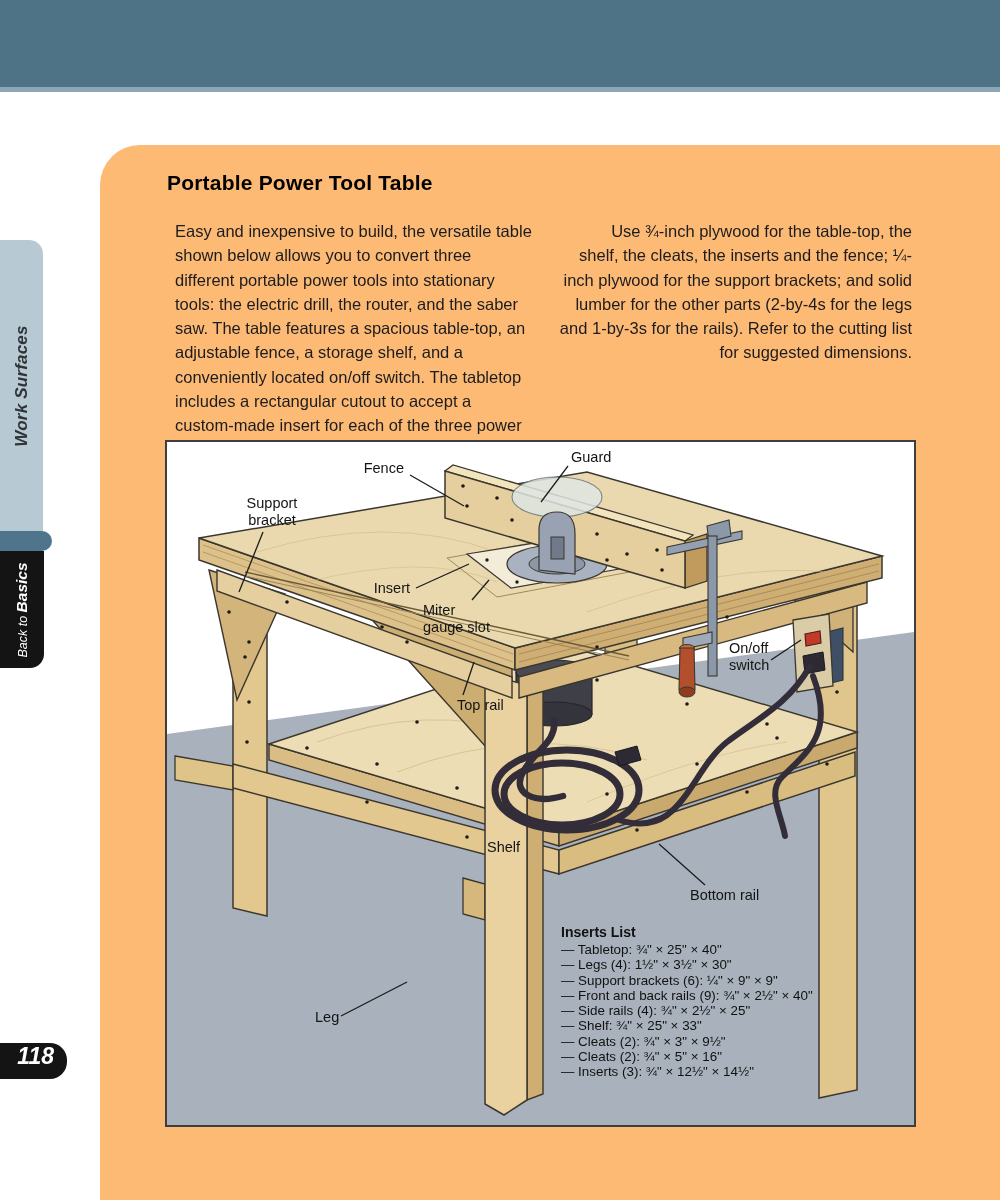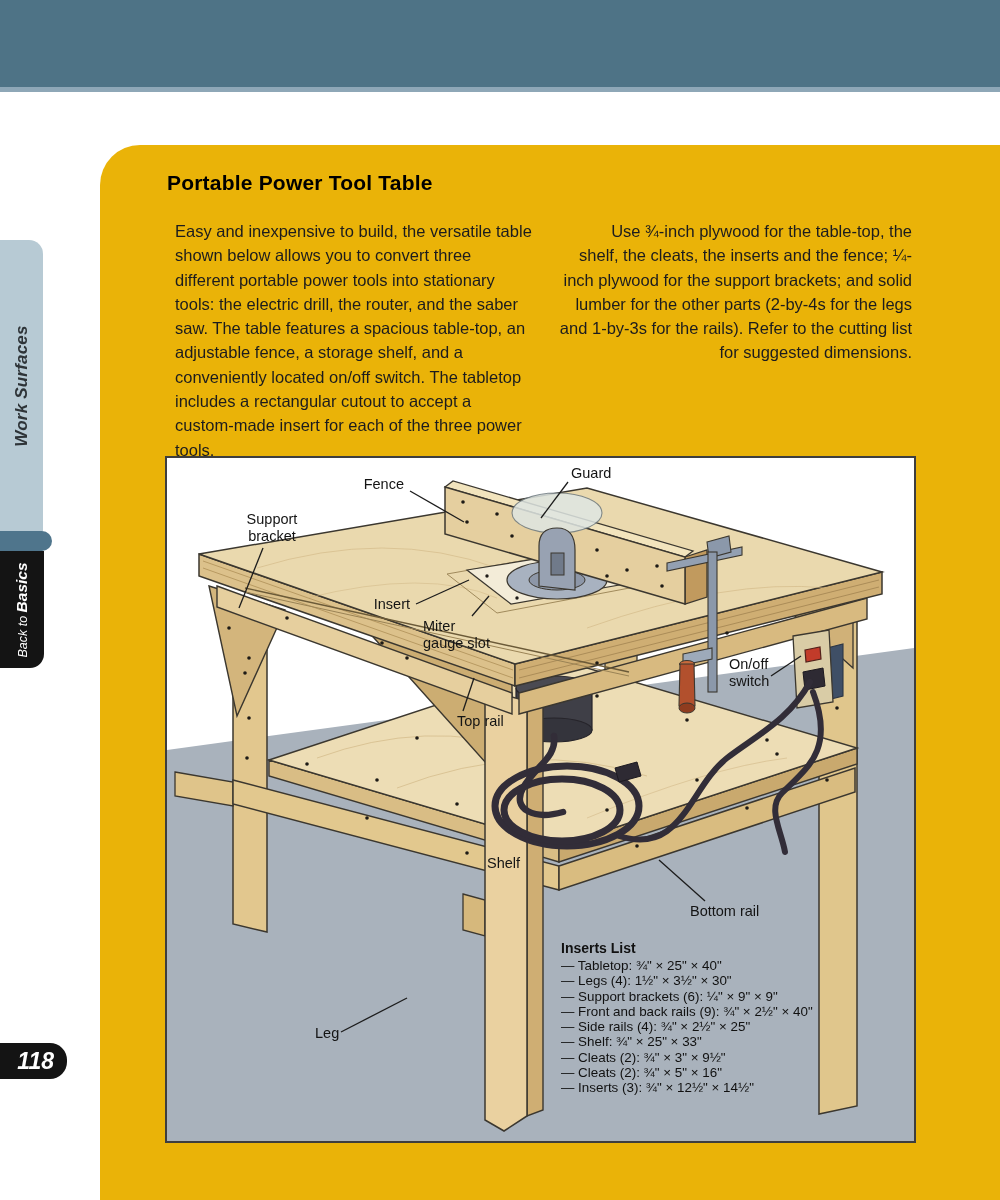--- a/index.html
+++ b/index.html
@@ -6,33 +6,33 @@
   body{
     width:1000px;height:1200px;position:relative;overflow:hidden;
     background:#ffffff;
     font-family:"Liberation Sans",sans-serif;
     -webkit-font-smoothing:antialiased;
   }
   .header-band{position:absolute;left:0;top:0;width:1000px;height:87px;background:#4e7386;}
   .header-line{position:absolute;left:0;top:87px;width:1000px;height:5px;background:#8ea7b7;}
   .content-panel{
     position:absolute;left:100px;top:145px;width:900px;height:1055px;
-    background:#eab308;border-top-left-radius:40px;
+    background:#fdba74;border-top-left-radius:40px;
   }
   .page-title{
     position:absolute;left:67px;top:26px;margin:0;
     font-size:21px;font-weight:bold;color:#000;letter-spacing:.2px;
   }
   .col{position:absolute;top:66px;width:374px;font-size:16.5px;line-height:24.3px;color:#1c1c1e;}
   .col p{margin:8px;}
   .col-left{left:67px;}
   .col-right{left:446px;}
   .col p.indent{text-indent:15px;text-align:right;}
   .illustration{
-    position:absolute;left:65px;top:311px;width:751px;height:687px;
+    position:absolute;left:65px;top:295px;width:751px;height:687px;
     box-sizing:border-box;border:2px solid #3e3e3e;background:#ffffff;
   }
   .illustration svg{display:block;}
   svg text{font-family:"Liberation Sans",sans-serif;font-size:14.5px;fill:#141414;}
   .cutting-list{position:absolute;left:394px;top:482px;color:#111;}
   .cl-title{font-size:14px;font-weight:bold;margin-bottom:2px;}
   .cl-item{font-size:13.4px;line-height:15.3px;white-space:nowrap;}
   
   .tab-work{
     position:absolute;left:0;top:240px;width:43px;height:291px;background:#b7cad4;
@@ -49,21 +49,21 @@
   .tab-black{
     position:absolute;left:0;top:551px;width:44px;height:117px;background:#141414;
     border-bottom-right-radius:14px;display:flex;align-items:center;justify-content:center;
   }
   .tab-black .vtext{transform:rotate(-90deg);white-space:nowrap;color:#fff;font-style:italic;}
   .tab-black .bt{font-size:12.5px;font-weight:400;}
   .tab-black .bb{font-size:15.5px;font-weight:700;}
   .page-num-tab{
     position:absolute;left:0;top:1043px;width:67px;height:36px;background:#141414;
     border-top-right-radius:17px;border-bottom-right-radius:17px;
-    display:flex;align-items:center;justify-content:flex-end;
+    display:flex;align-items:flex-start;justify-content:flex-end;
   }
   .page-num-tab span{color:#fff;font-style:italic;font-weight:700;font-size:23px;padding-right:13px;}
 </style>
 </head>
 <body>
 
 <div>
   <div class="header-band"></div>
   <div class="header-line"></div>
 

